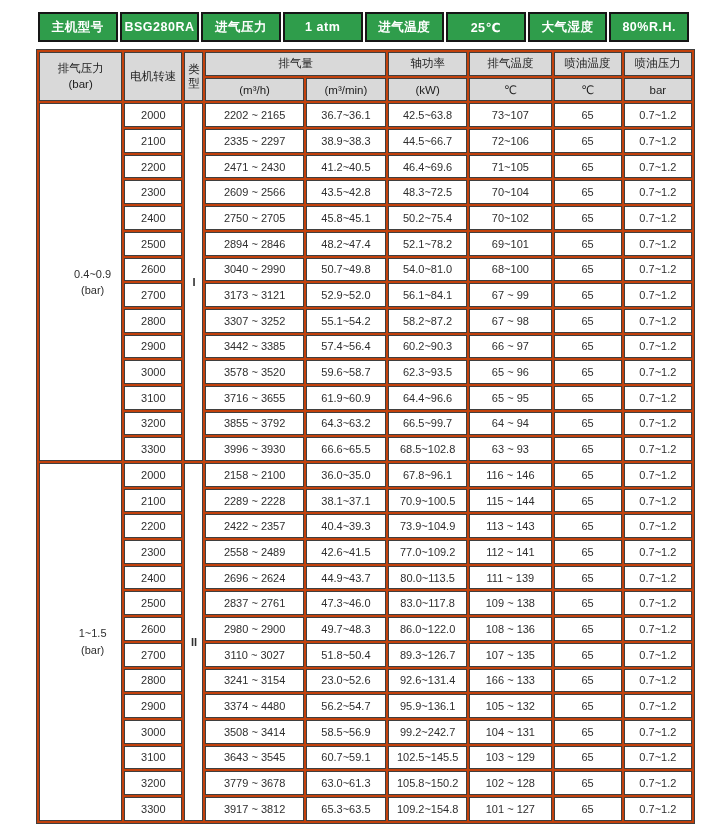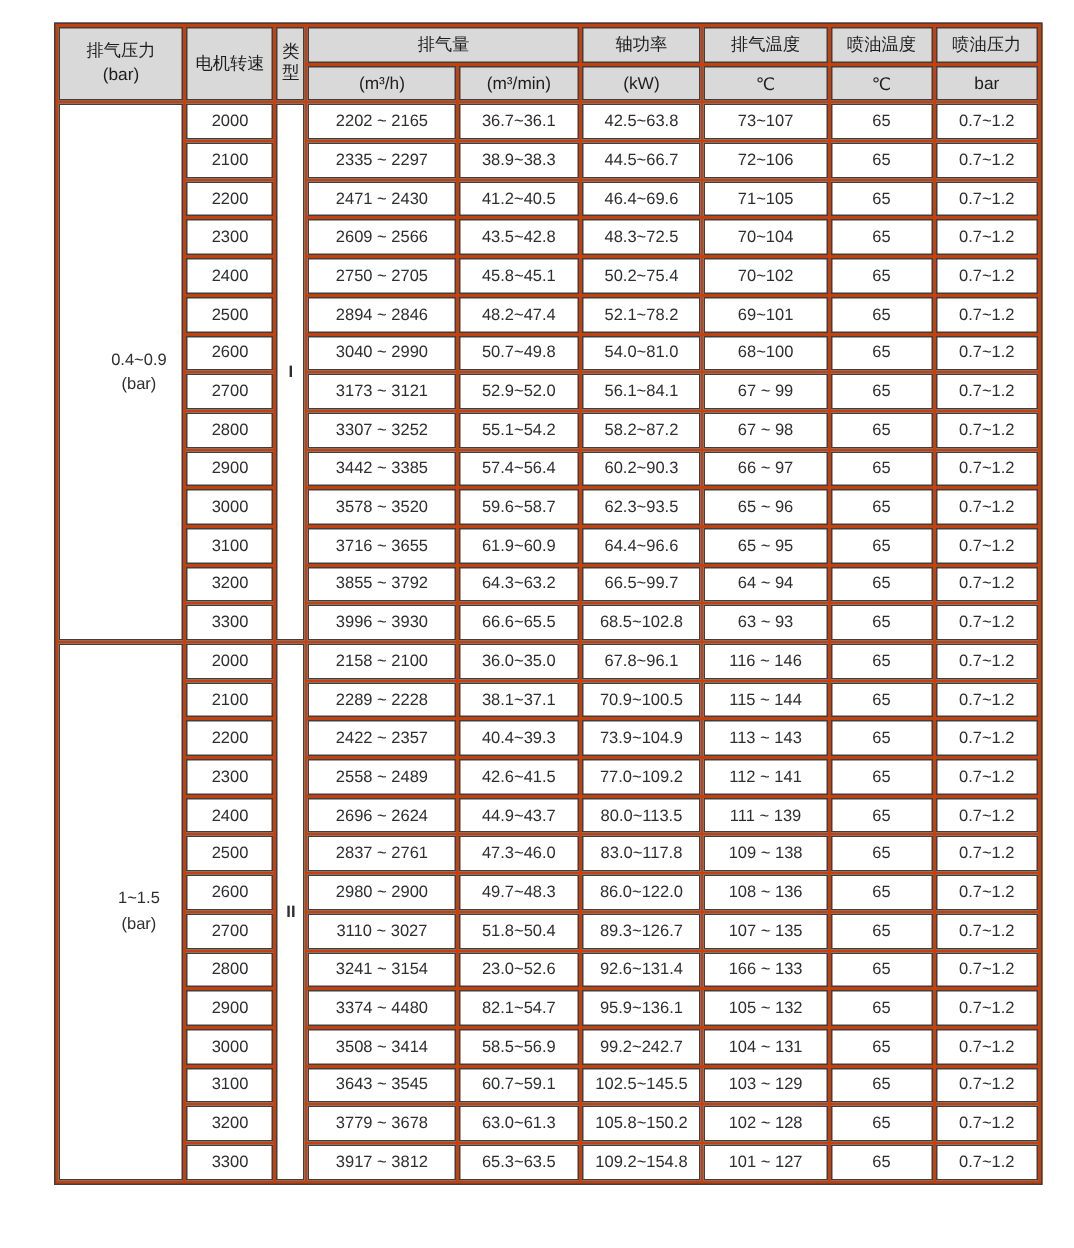--- a/index.html
+++ b/index.html
@@ -40,20 +40,34 @@
   .two-line{line-height:1.35;}
   .type-head{line-height:1.15;font-size:11.5px;}
   td.group-cell{font-size:11px;line-height:1.5;padding-left:24px;}
   td.type-cell{font-weight:bold;font-size:12px;}
 </style>
 </head>
 <body>
 
 <div class="sheet">
 
+  <table class="info">
+    <tbody>
+      <tr>
+        <td>主机型号</td>
+        <td>BSG280RA</td>
+        <td>进气压力</td>
+        <td>1 atm</td>
+        <td>进气温度</td>
+        <td>25℃</td>
+        <td>大气湿度</td>
+        <td>80%R.H.</td>
+      </tr>
+    </tbody>
+  </table>
 
   <table class="main">
     <colgroup>
       <col style="width:83px">
         <col style="width:58px">
         <col style="width:19px">
       <col style="width:98px">
         <col style="width:80px">
         <col style="width:79px">
       <col style="width:82px">
@@ -304,21 +318,21 @@
           <td>3241 ~ 3154</td>
           <td>23.0~52.6</td>
           <td>92.6~131.4</td>
           <td>166 ~ 133</td>
           <td>65</td>
           <td>0.7~1.2</td>
         </tr>
         <tr>
           <td>2900</td>
           <td>3374 ~ 4480</td>
-          <td>82.1~54.7</td>
+          <td>56.2~54.7</td>
           <td>95.9~136.1</td>
           <td>105 ~ 132</td>
           <td>65</td>
           <td>0.7~1.2</td>
         </tr>
         <tr>
           <td>3000</td>
           <td>3508 ~ 3414</td>
           <td>58.5~56.9</td>
           <td>99.2~242.7</td>

